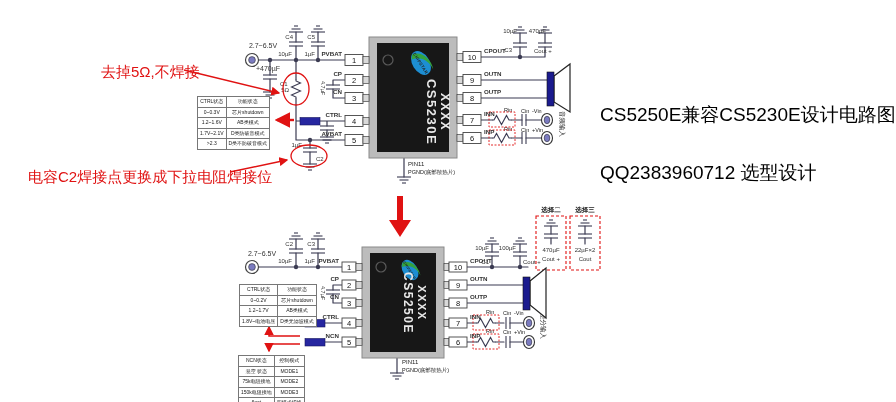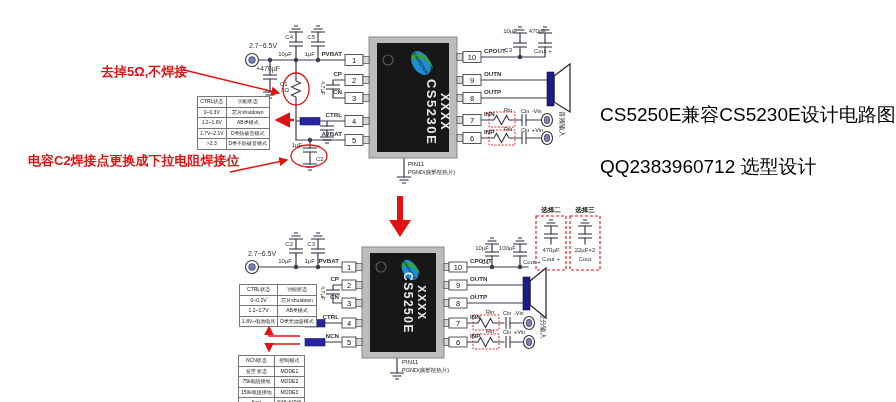--- a/index.html
+++ b/index.html
@@ -8,21 +8,21 @@
   .stage svg{position:absolute;left:0;top:0}
   svg text{font-family:"Liberation Sans",sans-serif;fill:#222}
   .netlbl{font-size:6.2px;font-weight:bold;fill:#333}
   .pinnum{font-size:7.5px;fill:#111}
   .clab{font-size:6px;fill:#333}
   .clab7{font-size:7px;fill:#333}
   .ictext{fill:#e8e8e8;font-weight:bold;letter-spacing:1.5px}
   .tbl{position:absolute;border-collapse:collapse;background:#fff;color:#1a1a1a}
   .tbl td{border:0.6px solid #777;text-align:center;padding:1px 2px;font-size:5px;
           line-height:1.5;white-space:nowrap}
-  .note{position:absolute;color:#e01212;font-weight:bold;font-size:13px;white-space:nowrap}
+  .note{position:absolute;color:#e01212;font-weight:normal;font-size:15px;white-space:nowrap}
   .info{position:absolute;left:600px;color:#000;font-size:19px;white-space:nowrap}
 </style>
 </head>
 <body>
 
 <div class="stage">
 
 <svg width="896" height="402" viewBox="0 0 896 402">
   <defs>
     <marker id="mred" viewBox="0 0 10 10" refX="8.5" refY="5" markerWidth="6.5" markerHeight="6.5" orient="auto">
@@ -418,21 +418,21 @@
     </g>
 
     <g stroke="#e01212" fill="none" stroke-width="1.5">
       <path d="M300,336 L269,336 L269,327" marker-end="url(#mred)"></path>
       <path d="M300,344 L269,344 L269,351" marker-end="url(#mred)"></path>
     </g>
   </g>
 </svg>
 
 <div class="note" style="left:101px;top:63px">去掉5Ω,不焊接</div>
-<div class="note" style="left:28px;top:152px">电容C2焊接点更换成下拉电阻焊接位</div>
+<div class="note" style="left:28px;top:168px">电容C2焊接点更换成下拉电阻焊接位</div>
 
 <table class="tbl" style="left:197px;top:96px">
   <tbody>
         <tr>
     <td>CTRL状态</td>
     <td>功能状态</td>
   </tr>
   <tr>
     <td>0~0.3V</td>
     <td>芯片shutdown</td>
@@ -492,15 +492,15 @@
     <td>MODE3</td>
   </tr>
   <tr>
     <td>float</td>
     <td>四模式切换</td>
   </tr>
 </tbody>
     </table>
 
 <div class="info" style="top:102px">CS5250E兼容CS5230E设计电路图</div>
-<div class="info" style="top:154px">QQ2383960712 选型设计</div>
+<div class="info" style="top:160px">QQ2383960712 选型设计</div>
 
 </div>
 
 </body></html>

